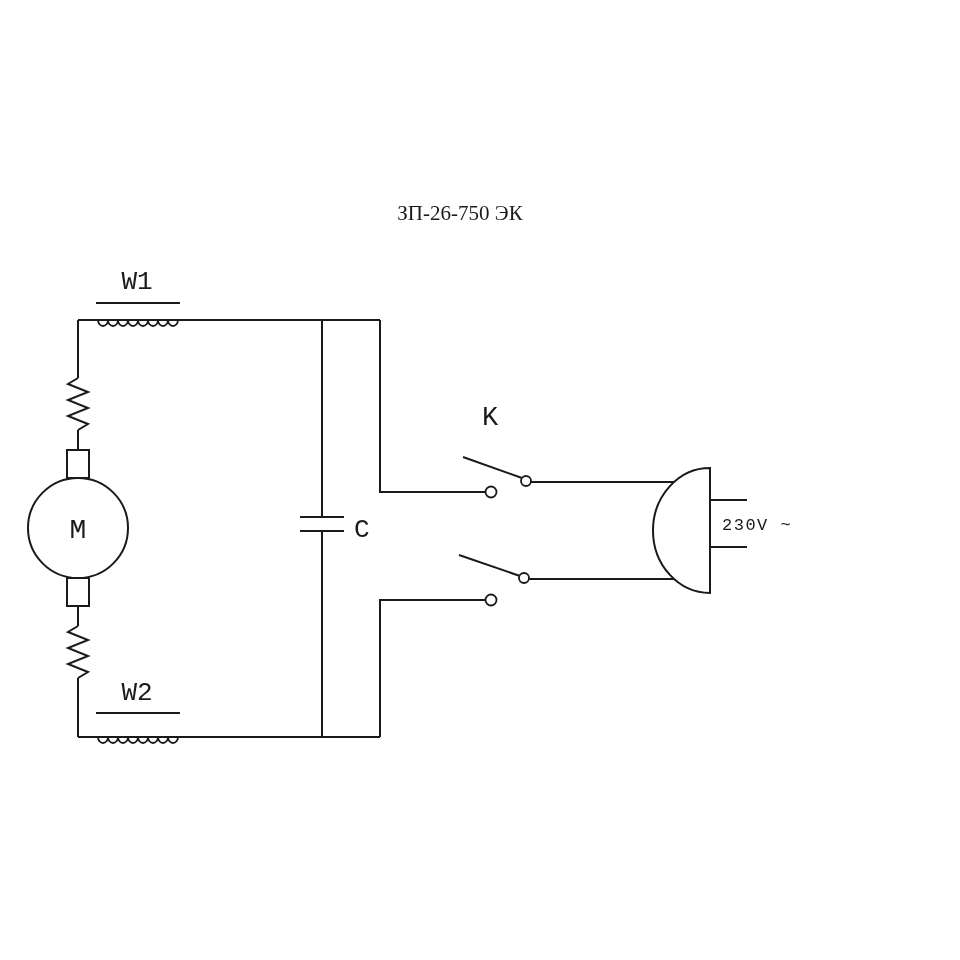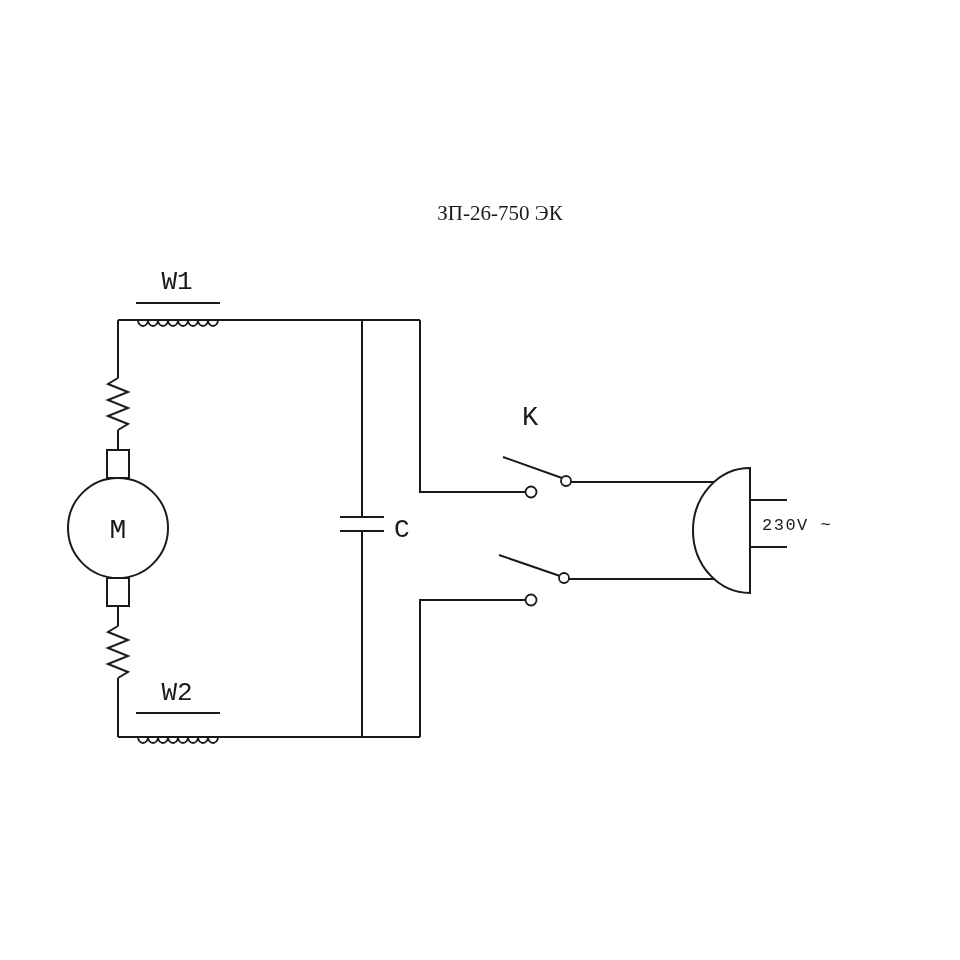--- a/index.html
+++ b/index.html
@@ -1,19 +1,19 @@
 <!DOCTYPE html>
 <html style="--line: #1a1a1a; --bg: #ffffff;"><head>
 <meta charset="utf-8">
 <style>
   :root { --line: #1a1a1a; --bg: #ffffff; }
   * { margin: 0; padding: 0; box-sizing: border-box; }
   html, body { width: 960px; height: 960px; background: var(--bg); overflow: hidden; }
   .page { position: relative; width: 857px; height: 960px; background: var(--bg);
-          font-family: "Liberation Sans", sans-serif; padding-left: 40px; }
+          font-family: "Liberation Sans", sans-serif; }
   svg { display: block; }
   .wire  { fill: none; stroke: var(--line); stroke-width: 2; stroke-linecap: butt; }
   .thin  { fill: none; stroke: var(--line); stroke-width: 1.8; }
   .part  { fill: var(--bg); stroke: var(--line); stroke-width: 2; }
   .node  { fill: var(--bg); stroke: var(--line); stroke-width: 1.8; }
   text.lbl   { font-family: "Liberation Mono", "DejaVu Sans Mono", monospace;
                fill: var(--line); }
   text.title { font-family: "Liberation Serif", "DejaVu Serif", serif;
                fill: var(--line); }
   .volt { letter-spacing: 1.5px; }

